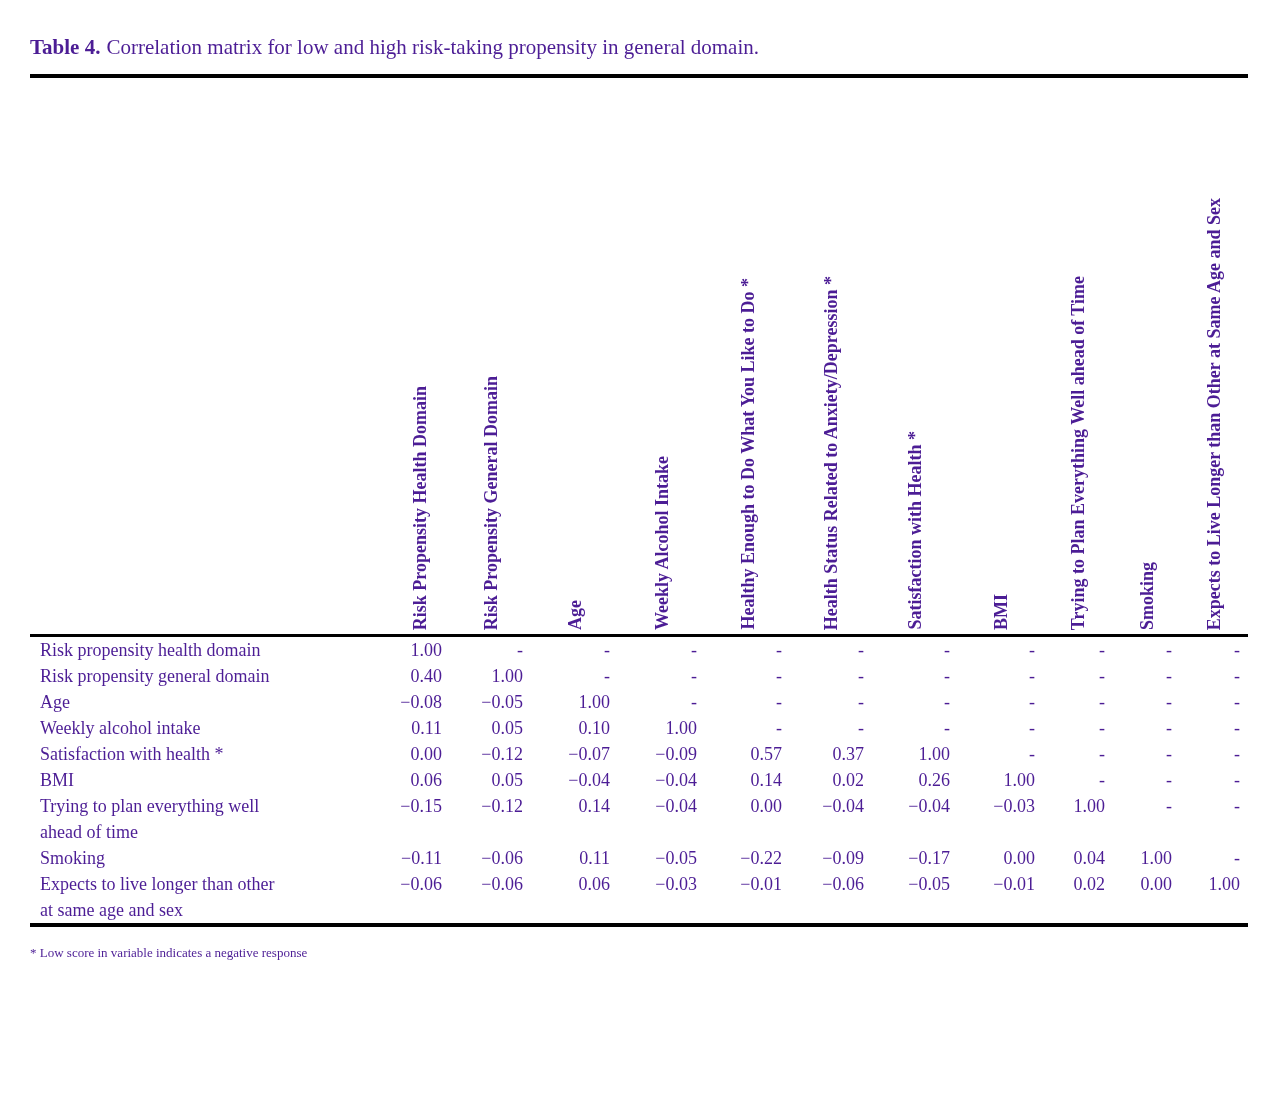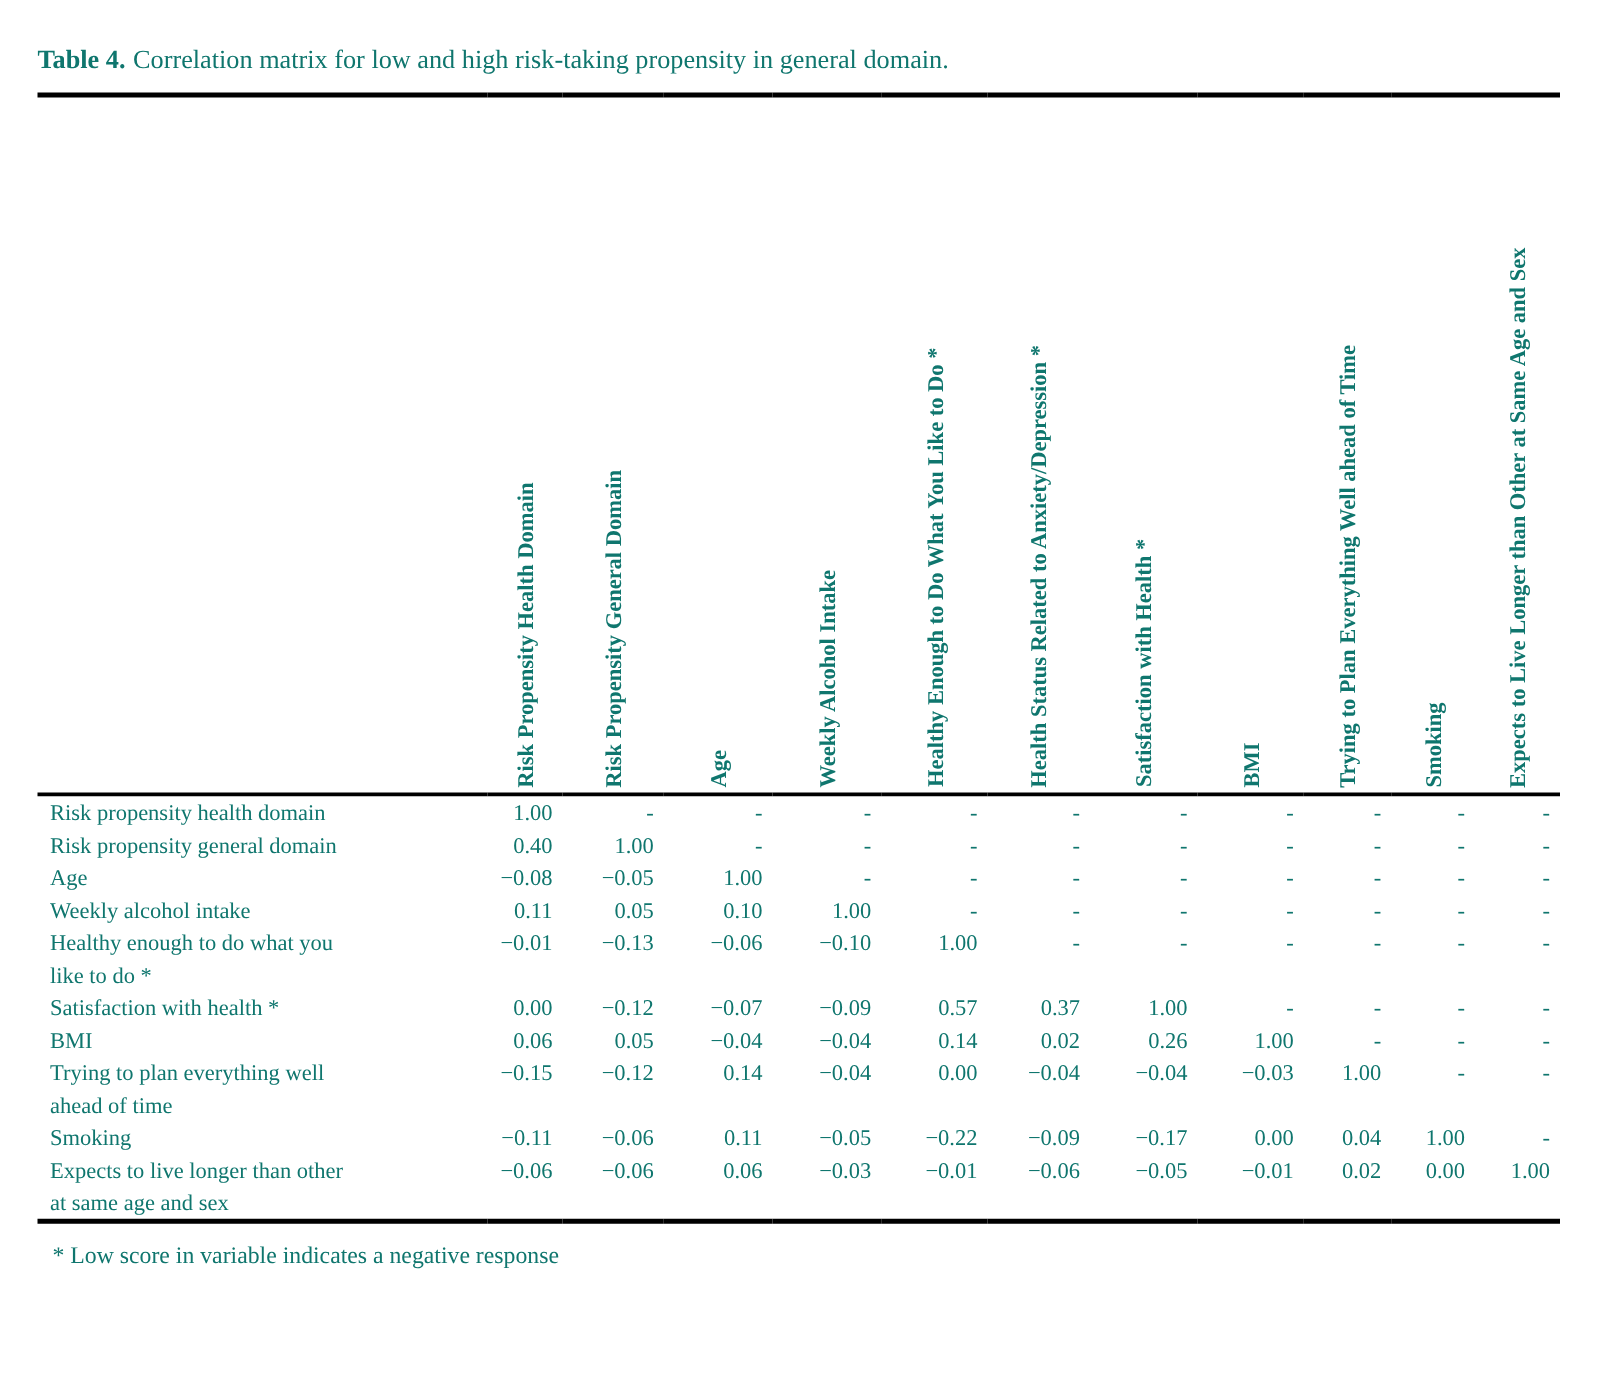--- a/index.html
+++ b/index.html
@@ -1,21 +1,21 @@
 <!DOCTYPE html>
 <html><head>
 <meta charset="utf-8">
 <style>
   html, body { margin: 0; padding: 0; }
   .page {
     position: relative;
     width: 1278px;
     height: 1103px;
     background: #ffffff;
-    color: #0f766e;
+    color: #4c1d95;
     font-family: "Liberation Serif", "DejaVu Serif", serif;
     box-sizing: border-box;
     padding: 34px 30px 0 30px;
     overflow: hidden;
   }
   .title {
     margin: 0 0 14px 0;
     font-size: 21px;
     line-height: 26px;
   }
@@ -55,22 +55,22 @@
   }
   td.lbl {
     padding-left: 10px;
     white-space: pre-line;
   }
   td.num {
     text-align: right;
     padding-right: 8px;
   }
   .footnote {
-    margin: 14px 0 0 12px;
-    font-size: 19px;
+    margin: 14px 0 0 0;
+    font-size: 13px;
     line-height: 24px;
   }
 </style>
 </head>
 <body>
 
 <div class="page">
 
   <p class="title"><span class="tnum">Table 4.</span><span class="tcap">Correlation matrix for low and high risk-taking propensity in general domain.</span></p>
 
@@ -178,35 +178,20 @@
         <td class="num">1.00</td>
         <td class="num">-</td>
         <td class="num">-</td>
         <td class="num">-</td>
         <td class="num">-</td>
         <td class="num">-</td>
         <td class="num">-</td>
         <td class="num">-</td>
       </tr>
       <tr>
-        <td class="lbl">Healthy enough to do what you
-like to do *</td>
-        <td class="num">−0.01</td>
-        <td class="num">−0.13</td>
-        <td class="num">−0.06</td>
-        <td class="num">−0.10</td>
-        <td class="num">1.00</td>
-        <td class="num">-</td>
-        <td class="num">-</td>
-        <td class="num">-</td>
-        <td class="num">-</td>
-        <td class="num">-</td>
-        <td class="num">-</td>
-      </tr>
-      <tr>
         <td class="lbl">Satisfaction with health *</td>
         <td class="num">0.00</td>
         <td class="num">−0.12</td>
         <td class="num">−0.07</td>
         <td class="num">−0.09</td>
         <td class="num">0.57</td>
         <td class="num">0.37</td>
         <td class="num">1.00</td>
         <td class="num">-</td>
         <td class="num">-</td>

